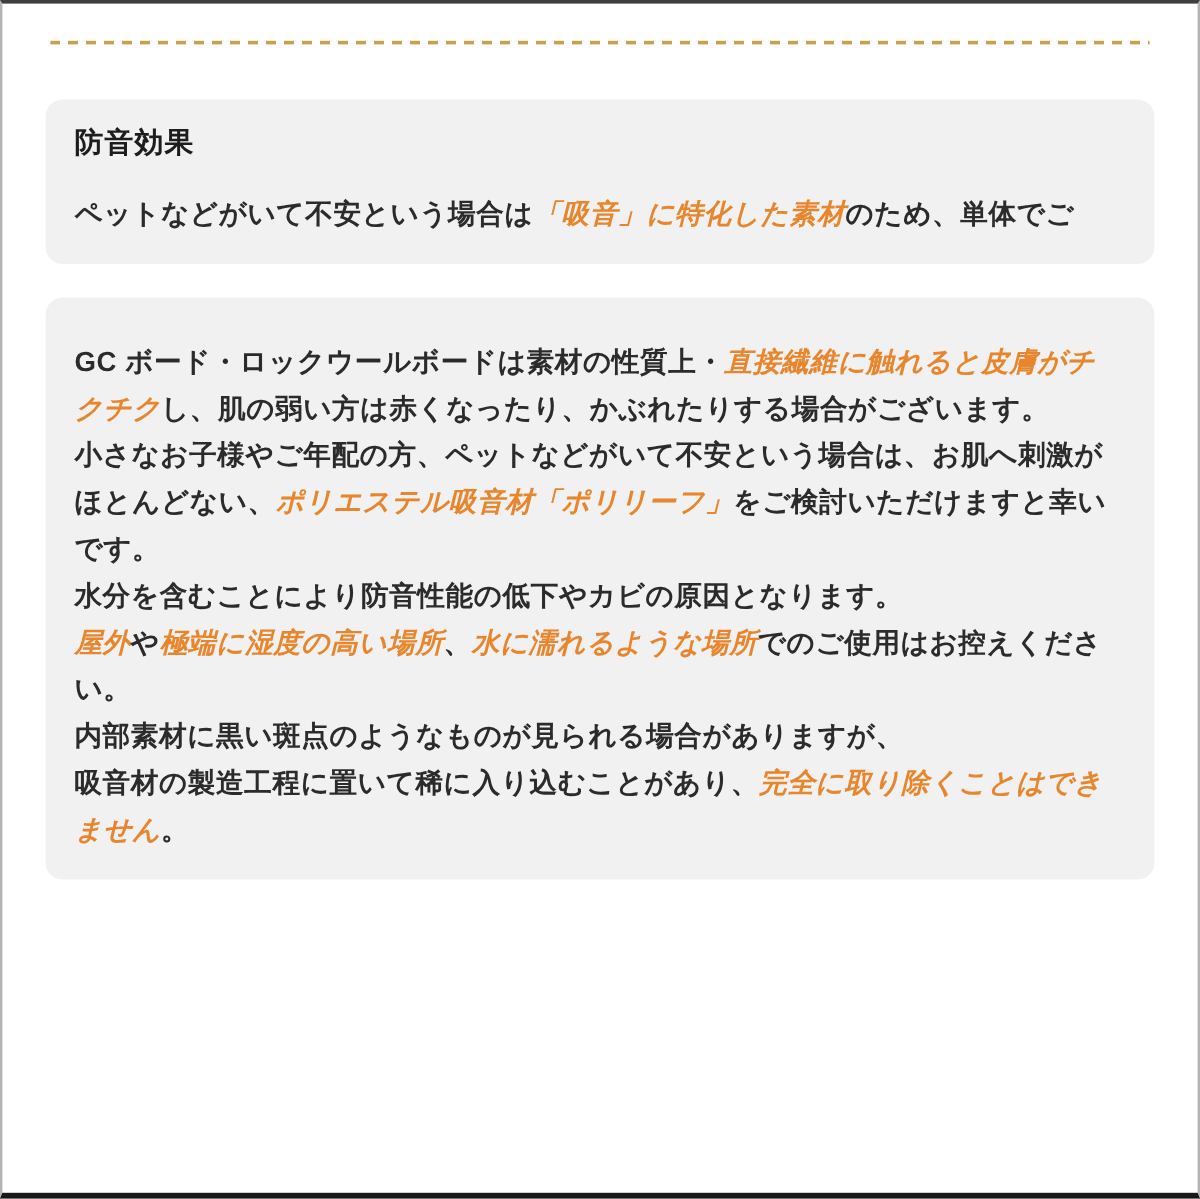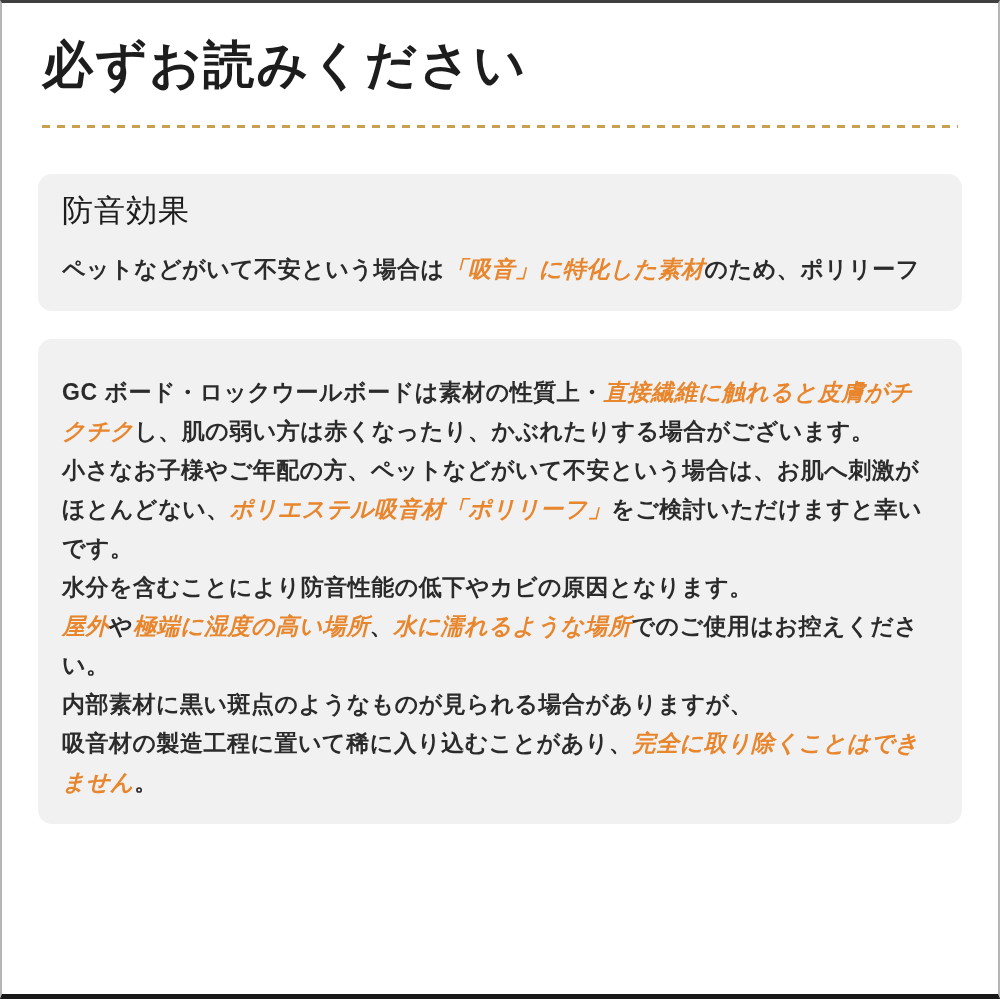--- a/index.html
+++ b/index.html
@@ -45,23 +45,23 @@
     padding: 16px 24px 22px 24px;
   }
   .section-box.first {
     margin-top: 46px;
   }
   .section-box.second {
     margin-top: 28px;
   }
   .section-heading {
     margin: 0;
-    font-size: 31px;
+    font-size: 24px;
     line-height: 42px;
-    font-weight: 400;
+    font-weight: 700;
     letter-spacing: 1px;
     color: var(--heading, #1d1d1d);
   }
   .section-body {
     margin: 18px 0 0 0;
     font-size: 23px;
     line-height: 39px;
     font-weight: 700;
     letter-spacing: 0.5px;
     color: var(--text, #2b2b2b);
@@ -69,26 +69,25 @@
   .section-body .accent {
     color: var(--accent, #e8862e);
     font-style: italic;
   }
 </style>
 </head>
 <body>
 
 <div class="frame">
 
-  <h1 class="page-title">必ずお読みください</h1>
 
   <div class="dashed-divider"></div>
 
   <section class="section-box first">
     <h2 class="section-heading">防音効果</h2>
-    <p class="section-body"><span>ペットなどがいて不安という場合は</span><span class="accent">「吸音」に特化した素材</span><span>のため、ポリリーフ</span><br></p>
+    <p class="section-body"><span>ペットなどがいて不安という場合は</span><span class="accent">「吸音」に特化した素材</span><span>のため、単体でご</span><br></p>
   </section>
 
   <section class="section-box second">
     <p class="section-body"><span>GC ボード・ロックウールボードは素材の性質上・</span><span class="accent">直接繊維に触れると皮膚がチ</span><br><span class="accent">クチク</span><span>し、肌の弱い方は赤くなったり、かぶれたりする場合がございます。</span><br><span>小さなお子様やご年配の方、ペットなどがいて不安という場合は、お肌へ刺激が</span><br><span>ほとんどない、</span><span class="accent">ポリエステル吸音材「ポリリーフ」</span><span>をご検討いただけますと幸い</span><br><span>です。</span><br><span>水分を含むことにより防音性能の低下やカビの原因となります。</span><br><span class="accent">屋外</span><span>や</span><span class="accent">極端に湿度の高い場所</span><span>、</span><span class="accent">水に濡れるような場所</span><span>でのご使用はお控えくださ</span><br><span>い。</span><br><span>内部素材に黒い斑点のようなものが見られる場合がありますが、</span><br><span>吸音材の製造工程に置いて稀に入り込むことがあり、</span><span class="accent">完全に取り除くことはでき</span><br><span class="accent">ません</span><span>。</span></p>
   </section>
 
 </div>
 
 </body></html>

